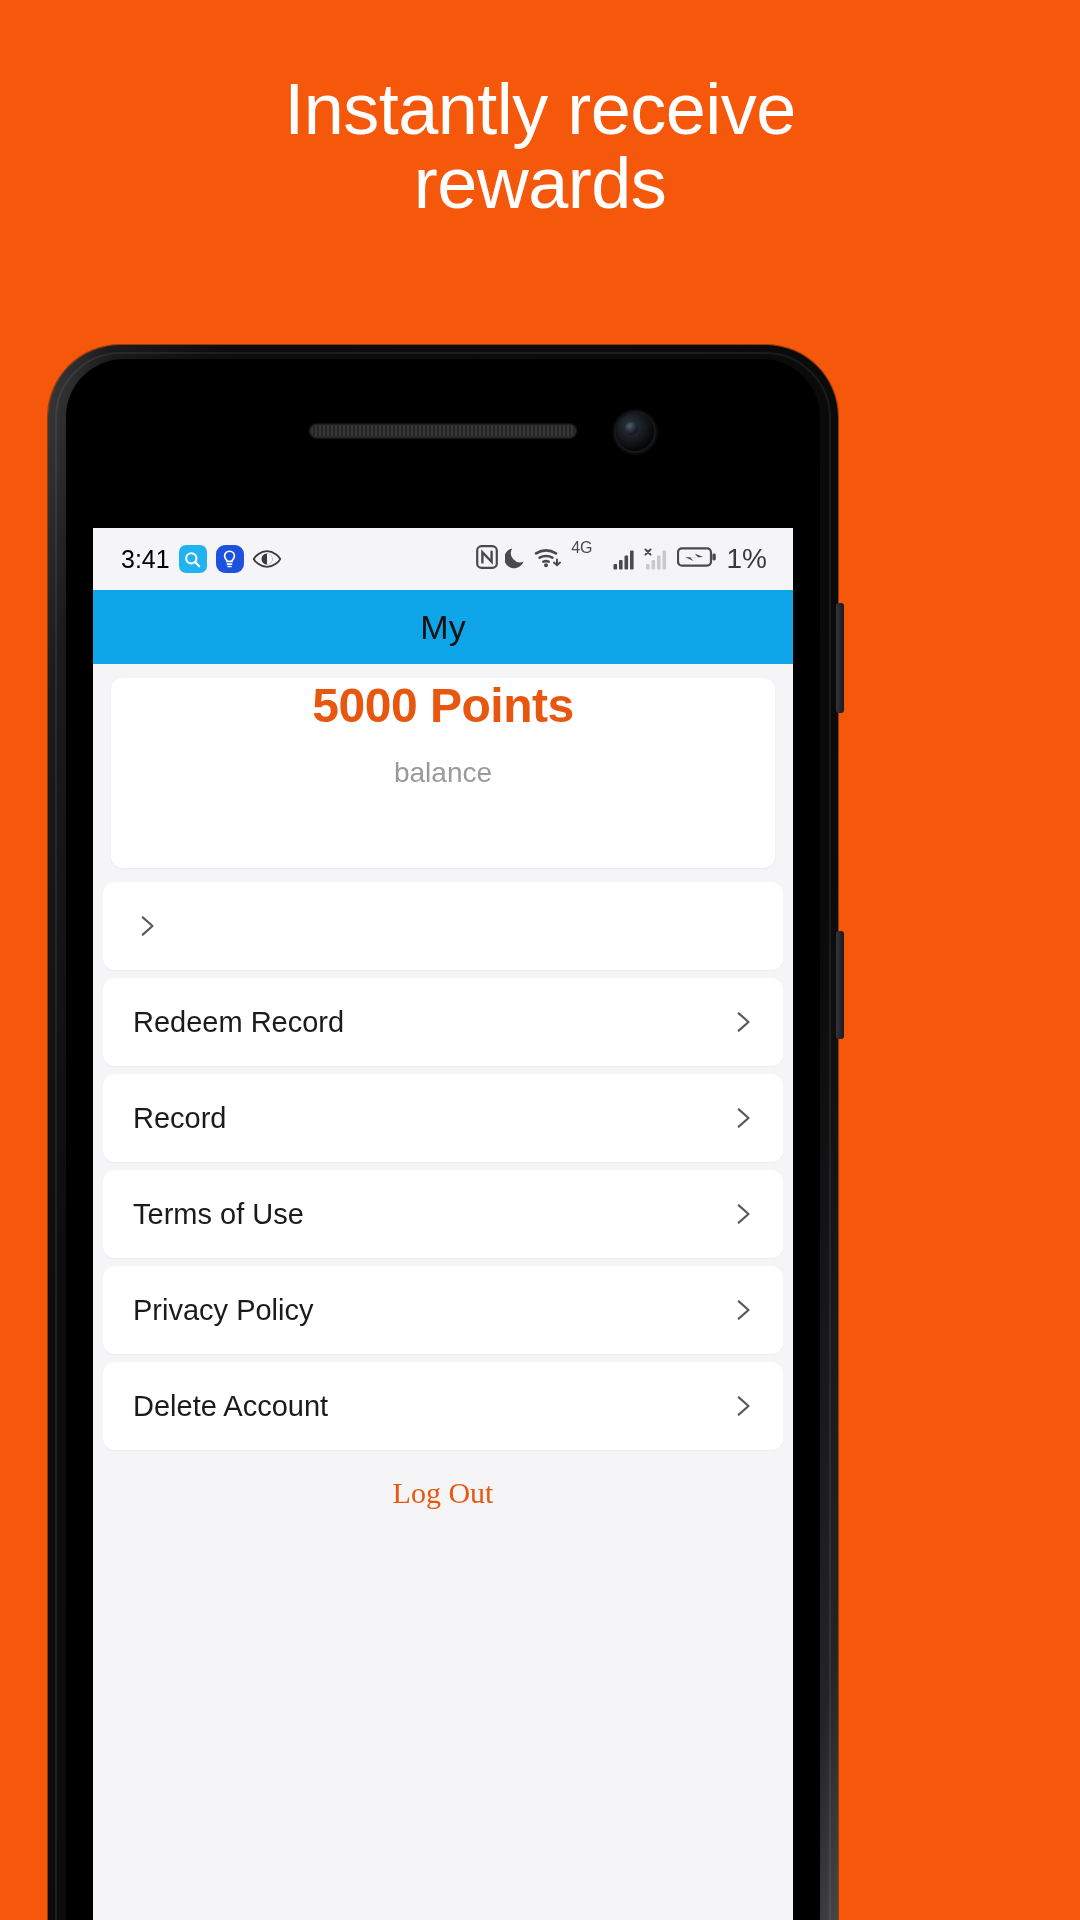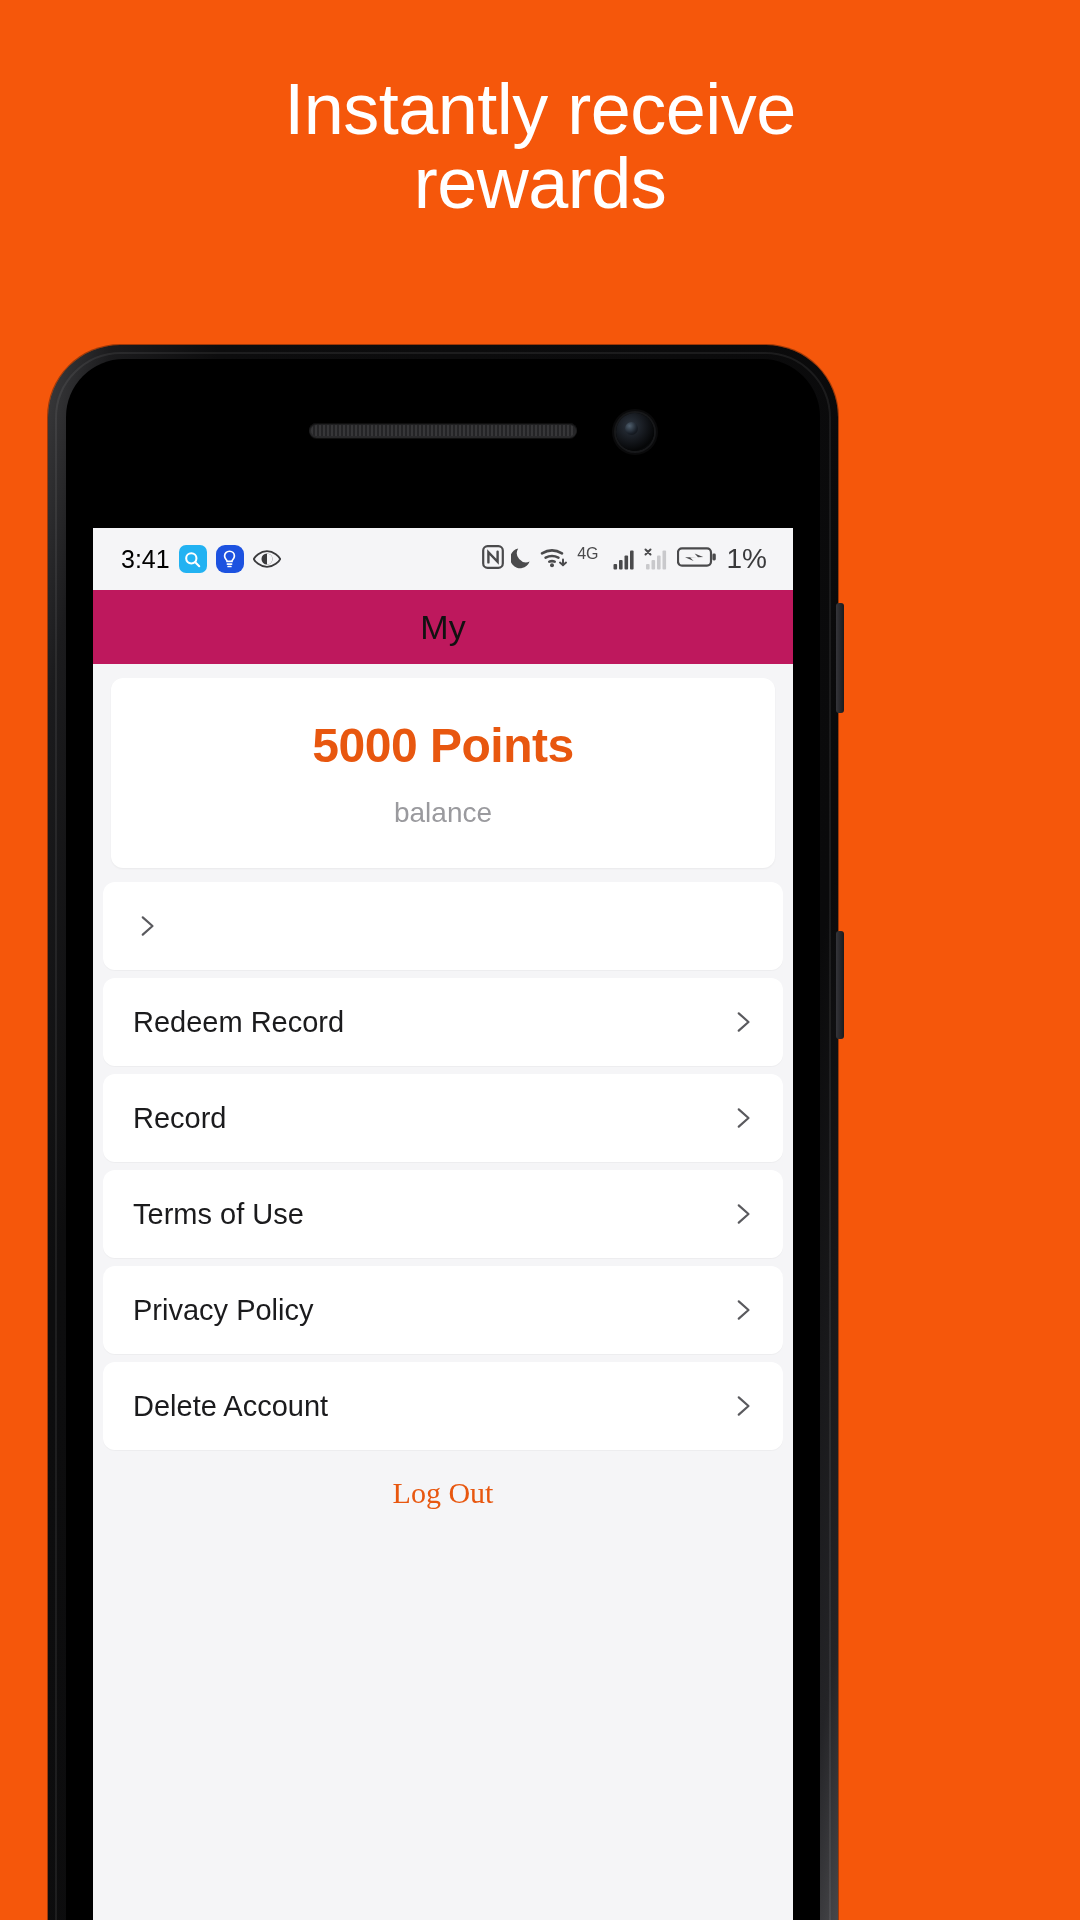--- a/index.html
+++ b/index.html
@@ -106,31 +106,31 @@
   }
   .ic-chip.search{ background:#22B2F2; }
   .ic-chip.bulb{ background:#1D52E0; border-radius:9px; }
   .ic-eye{ display:flex; align-items:center; }
   .sb-batt-text{ font-size:28px; color:#3a3a3c; margin-left:3px; }
 
   
   .appbar{
     height:74px;
     display:flex; align-items:center; justify-content:center;
-    background:#be185d;
+    background:#0ea5e9;
   }
   .appbar-title{ font-size:34px; color:#111; font-weight:400; }
 
   
   .points-card{
     margin:14px 18px 0 18px;
     background:#FFFFFF;
     border-radius:12px;
     height:190px;
-    display:flex; flex-direction:column; align-items:center; justify-content:center;
+    display:flex; flex-direction:column; align-items:center; 
     box-shadow:0 1px 2px rgba(0,0,0,.05);
   }
   .points-value{
     font-size:48px; font-weight:700; color:#E8570F; letter-spacing:-0.5px;
   }
   .points-label{ font-size:28px; color:#9a9a9e; margin-top:24px; }
 
   
   .menu{ margin-top:14px; padding:0 10px; }
   .menu-row{
@@ -219,21 +219,21 @@
           <svg width="30" height="24" viewBox="0 0 30 24">
             <path d="M2 8.4A19.6 19.6 0 0 1 22 8.4" fill="none" stroke="#4a4a4c" stroke-width="2.6" stroke-linecap="round"></path>
             <path d="M5.6 12.6a14 14 0 0 1 12.8 0" fill="none" stroke="#4a4a4c" stroke-width="2.6" stroke-linecap="round"></path>
             <path d="M9.3 16.6a8 8 0 0 1 5.4 0" fill="none" stroke="#4a4a4c" stroke-width="2.6" stroke-linecap="round"></path>
             <circle cx="12" cy="20.2" r="2" fill="#4a4a4c"></circle>
             <path d="M20 17.6l3 2.6 3-2.6" fill="none" stroke="#4a4a4c" stroke-width="2" stroke-linecap="round"></path>
             <path d="M23 14.4v5.4" fill="none" stroke="#4a4a4c" stroke-width="2" stroke-linecap="round"></path>
           </svg>
         </span>
 
-        <span style="display:flex;align-items:flex-end;gap:14px;">
+        <span style="display:flex;align-items:flex-start;gap:20px;">
           <span style="font-size:16px;color:#4a4a4c;line-height:1;position:relative;top:-8px;">4G</span>
           <svg width="24" height="22" viewBox="0 0 24 22">
             <rect x="0.5" y="16" width="3.6" height="5.4" rx="1" fill="#4a4a4c"></rect>
             <rect x="6" y="12" width="3.6" height="9.4" rx="1" fill="#4a4a4c"></rect>
             <rect x="11.5" y="7.5" width="3.6" height="13.9" rx="1" fill="#4a4a4c"></rect>
             <rect x="17" y="2.5" width="3.6" height="18.9" rx="1" fill="#4a4a4c"></rect>
           </svg>
         </span>
 
         <span style="display:flex;align-items:flex-end;gap:2px;">

